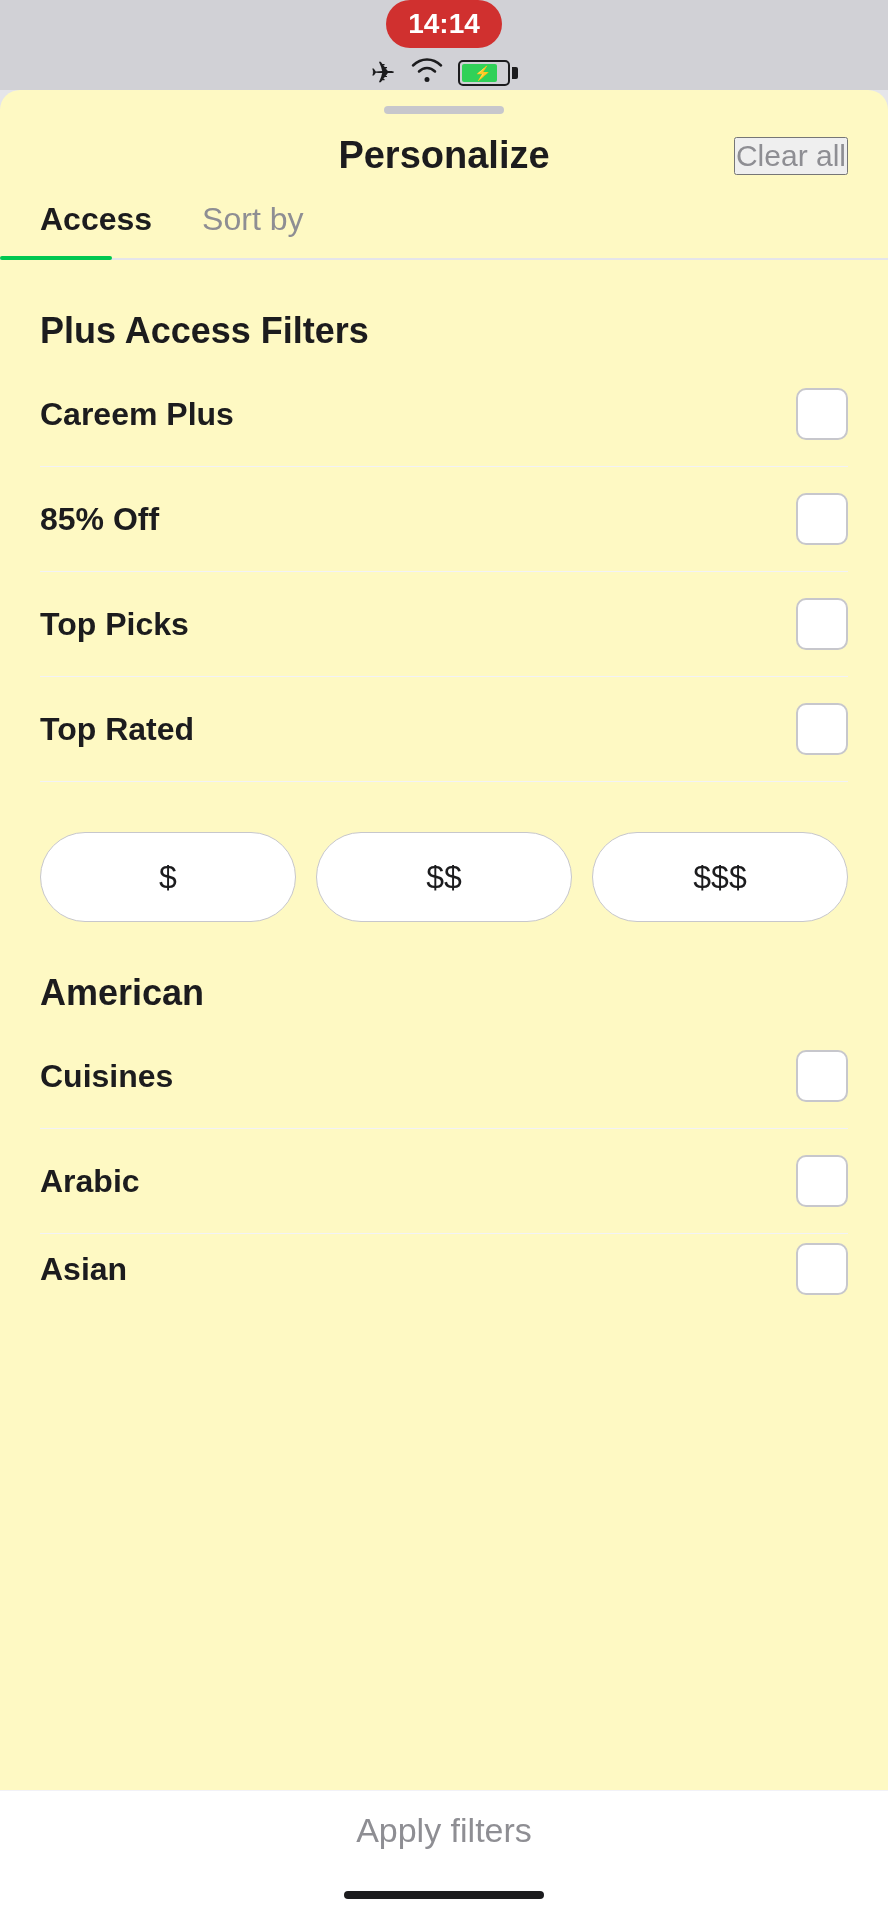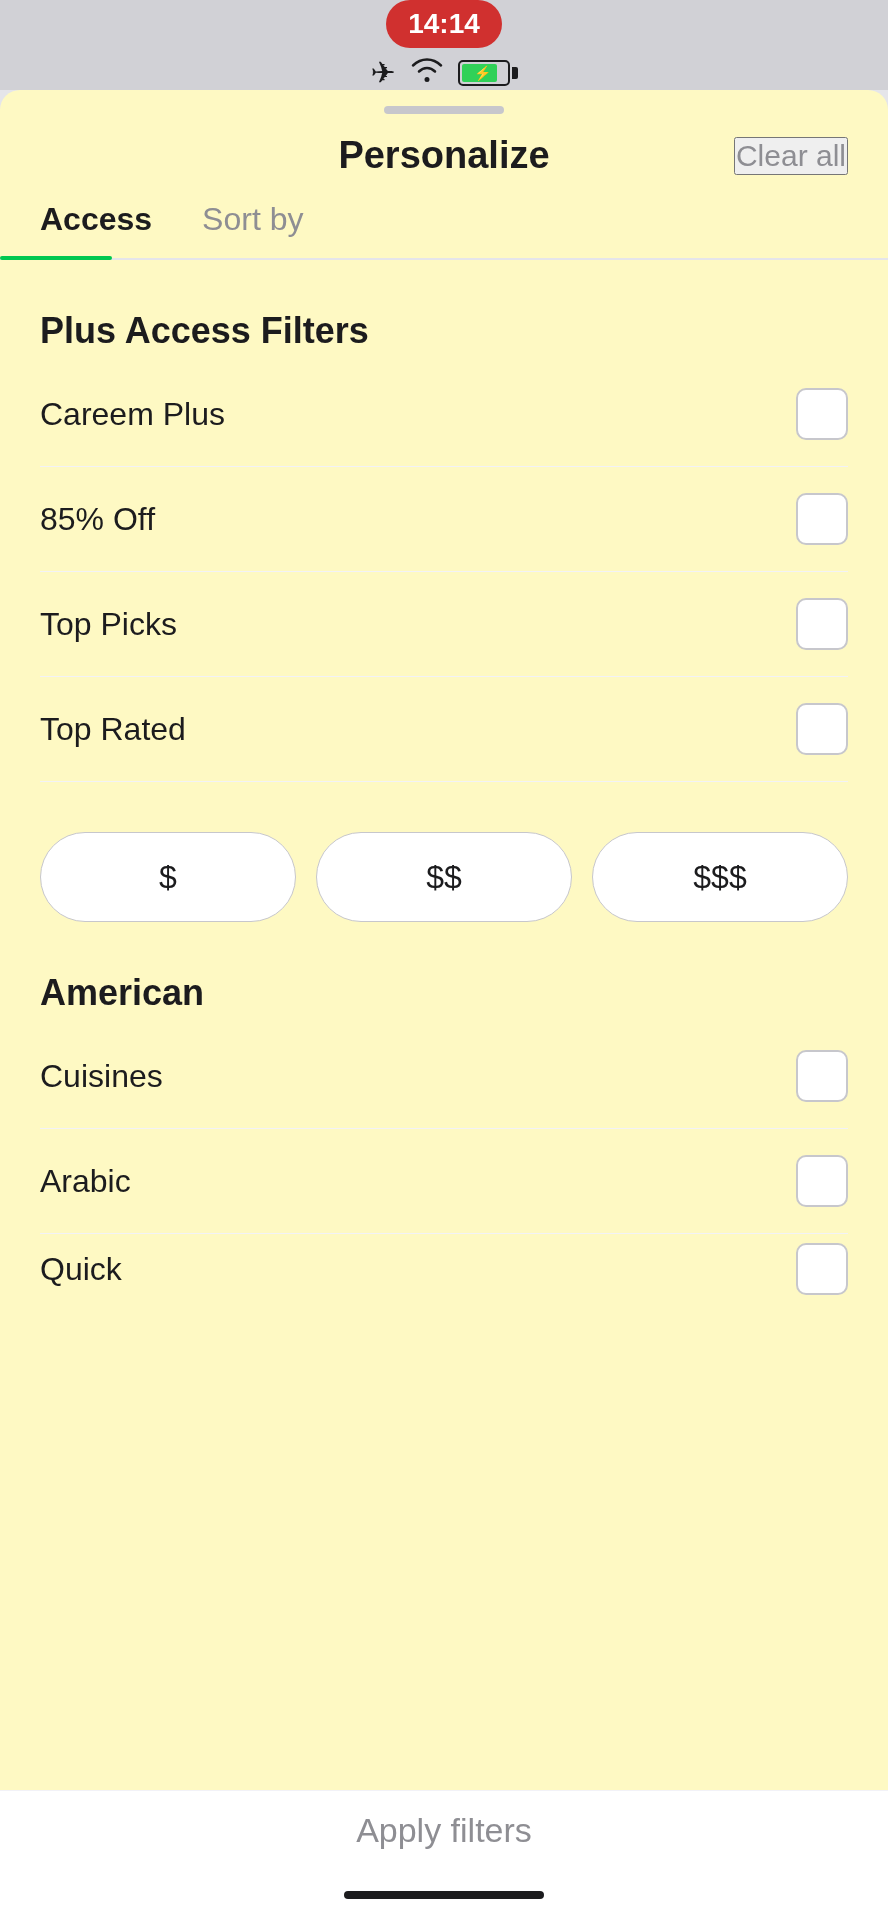--- a/index.html
+++ b/index.html
@@ -206,21 +206,21 @@
       border-bottom: 1px solid #f2f2f7;
     }
 
     .filter-item:last-child {
       border-bottom: none;
     }
 
     .filter-label {
       font-size: 32px;
       color: #1c1c1e;
-      font-weight: 400;
+      font-weight: 700;
     }
 
     .checkbox {
       width: 52px;
       height: 52px;
       border: 2px solid #c7c7cc;
       border-radius: 10px;
       background: white;
       flex-shrink: 0;
     }
@@ -386,21 +386,21 @@
         <span class="filter-label">Cuisines</span>
         <div class="checkbox"></div>
       </div>
 
       <div class="filter-item">
         <span class="filter-label">Arabic</span>
         <div class="checkbox"></div>
       </div>
 
       <div class="filter-item asian-item asian-partial">
-        <span class="filter-label">Quick</span>
+        <span class="filter-label">Asian</span>
         <div class="checkbox"></div>
       </div>
     </div>
 
   </div>
 
   <div class="footer">
     <button class="apply-btn">Apply filters</button>
   </div>
 

